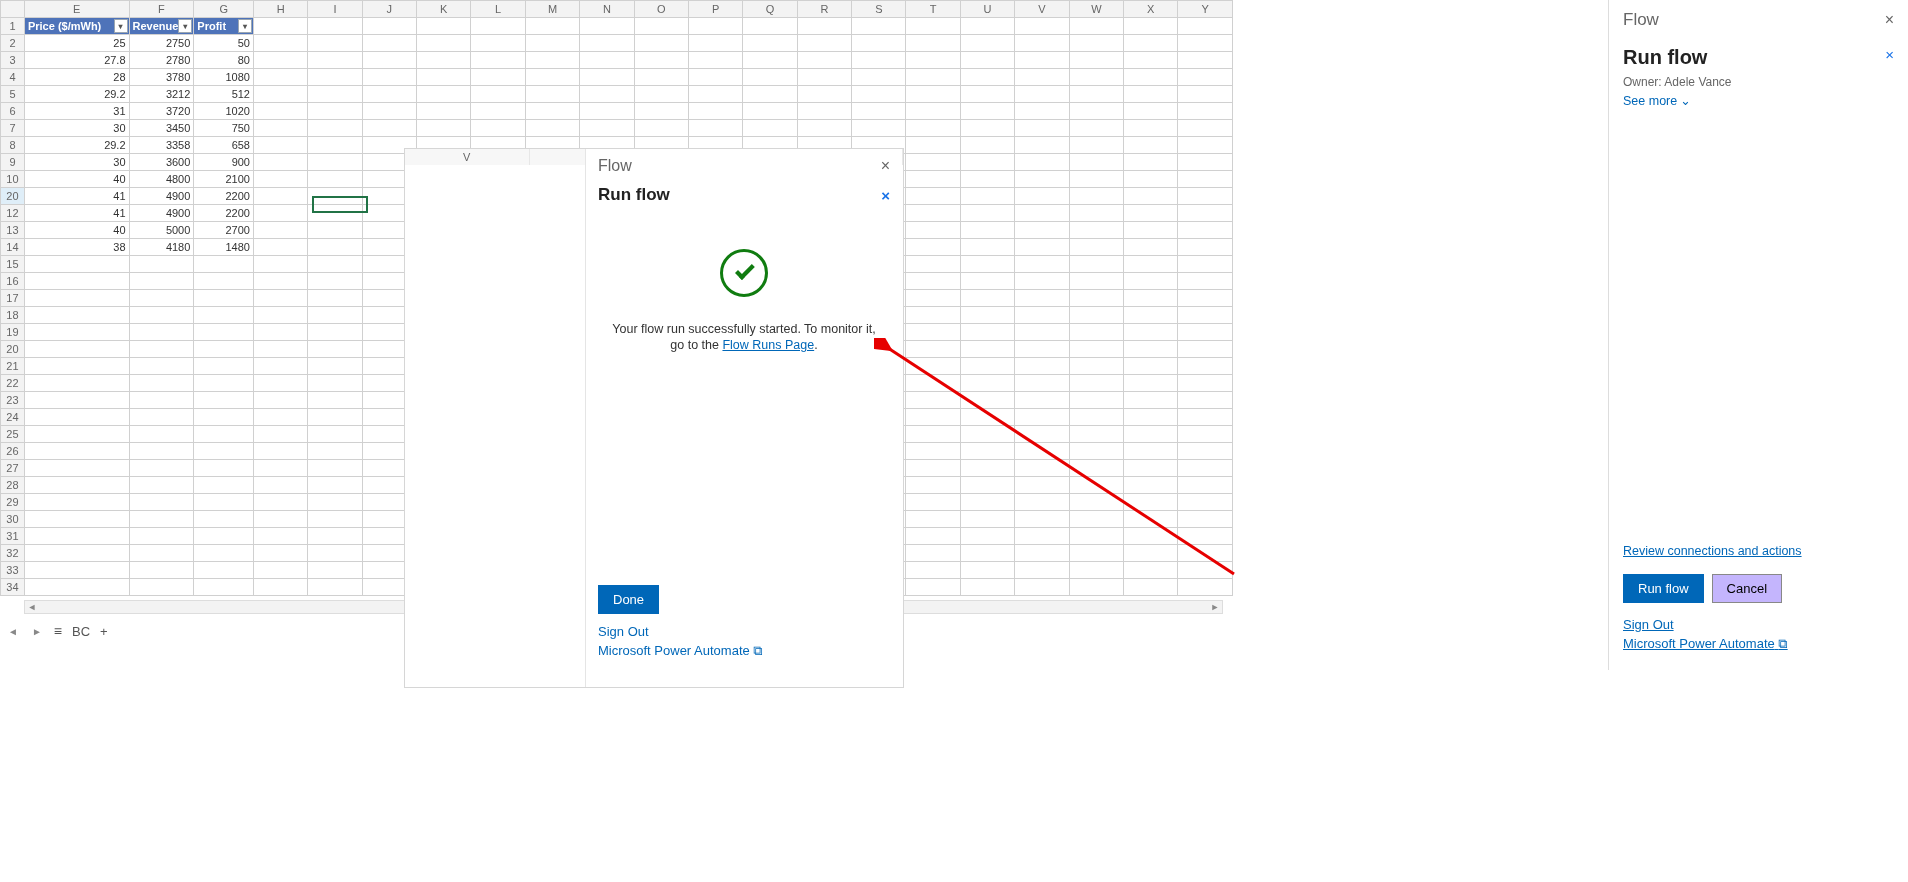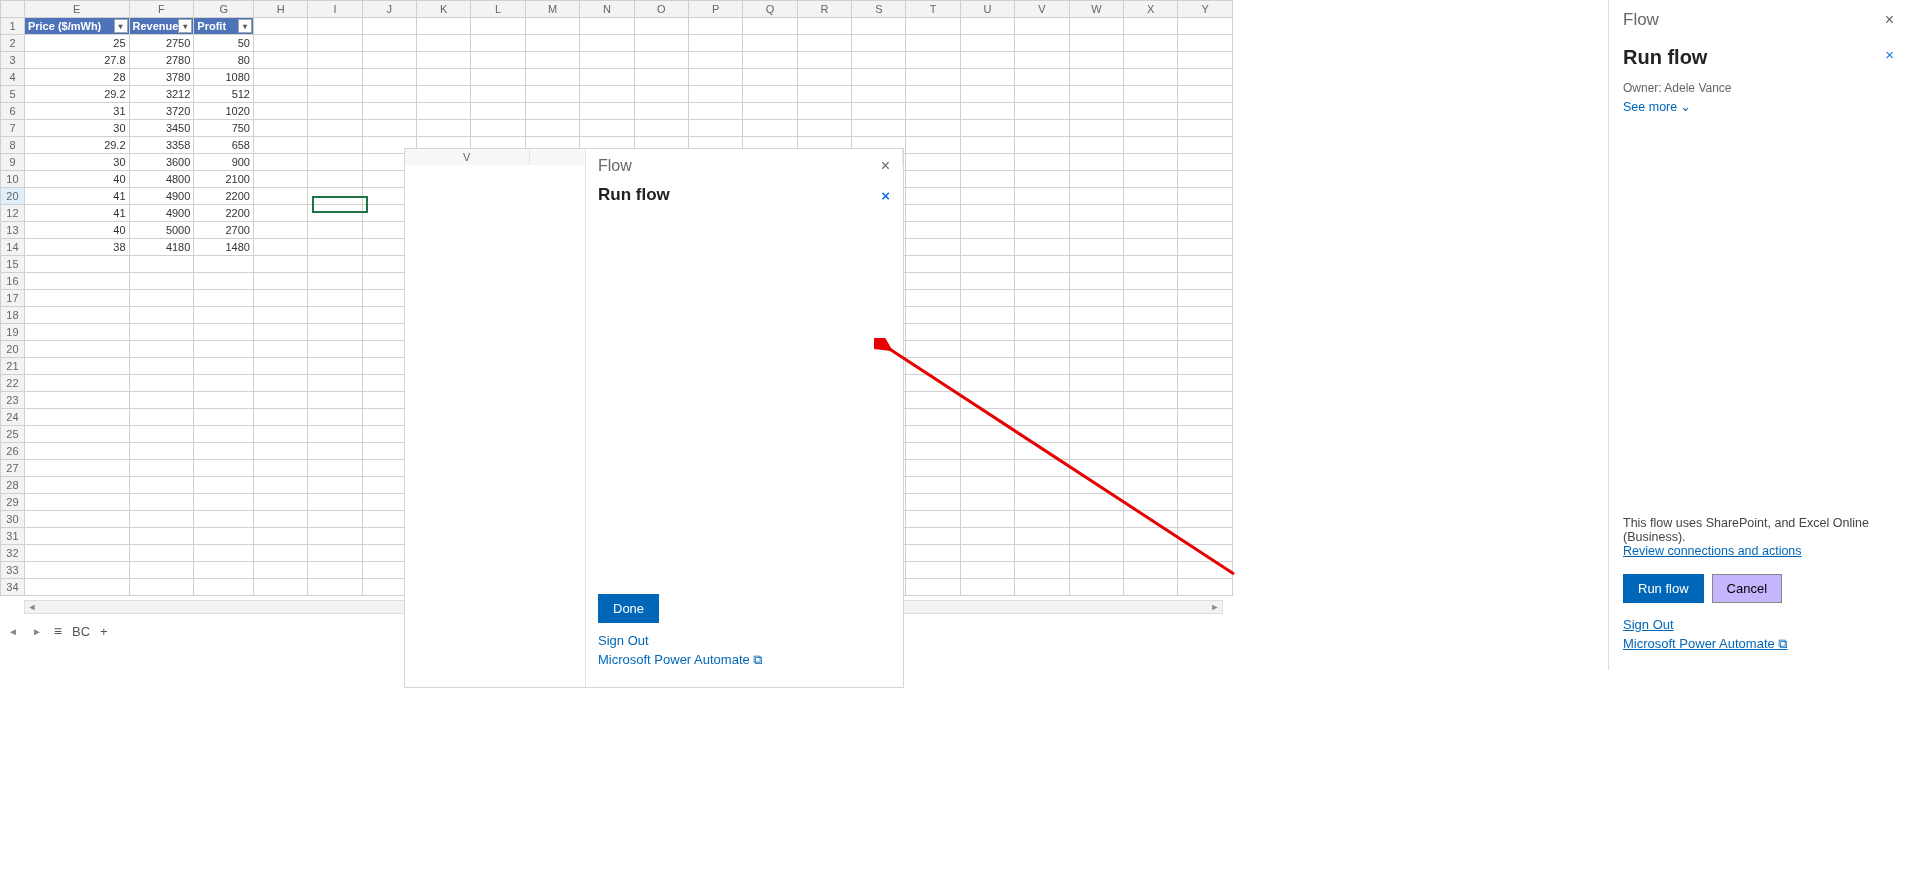--- a/index.html
+++ b/index.html
@@ -65,21 +65,21 @@
     background:#fff; border-left:1px solid #ddd; padding:10px 14px 14px 14px;
     display:flex; flex-direction:column; }
   .flow-pane .pane-hdr { display:flex; justify-content:space-between;
     align-items:center; font-size:17px; color:#666; margin-bottom:16px; }
   .flow-pane .close-x { font-size:16px; color:#666; }
   .flow-pane h2 { font-size:20px; font-weight:600; color:#222; margin-bottom:6px; }
   .sub-close-row { display:flex; align-items:flex-start; gap:6px; }
   .sub-close-row h2 { flex:1; }
   .flow-pane h3 { font-size:13.5px; font-weight:600; color:#222;
     margin-top:10px; line-height:1.3; }
-  .flow-pane .owner { font-size:12px; color:#666; margin-top:6px; }
+  .flow-pane .owner { font-size:12px; color:#666; }
   .flow-pane .desc { font-size:12.5px; color:#444; margin-top:14px; line-height:1.35; }
   .see-more { color:#0067b8; font-size:12.5px; margin-top:4px; display:inline-flex;
     align-items:center; gap:3px; }
   .lower-info { margin-top:auto; font-size:12.5px; color:#444; }
   .lower-info a { color:#0067b8; text-decoration:underline; }
   .btn-row { display:flex; gap:8px; margin-top:16px; }
   .btn { font-size:13px; padding:6px 14px; border:1px solid #888; background:#c4b5fd;
     cursor:pointer; }
   .btn.primary { background:#0067b8; color:#fff; border-color:#0067b8; }
   .ext-links { margin-top:14px; font-size:13px; }
@@ -100,21 +100,21 @@
     align-items:center; }
   .success-block { text-align:center; padding:40px 20px 0 20px; }
   .check-circle { width:48px; height:48px; border:3px solid #107C10;
     border-radius:50%; margin:0 auto 24px auto; position:relative; }
   .check-circle::after { content:""; position:absolute; left:12px; top:21px;
     width:10px; height:4px; border-left:3px solid #107C10;
     border-bottom:3px solid #107C10; transform:rotate(-45deg) scale(1.4);
     transform-origin:left top; }
   .success-text { font-size:12.5px; color:#333; line-height:1.3; padding:0 6px; }
   .success-text a { color:#0067b8; text-decoration:underline; }
-  .popup-footer { position:absolute; bottom:7px; left:0; right:0;
+  .popup-footer { position:absolute; bottom:16px; left:0; right:0;
     padding:10px 12px 8px 12px; }
   .popup-footer .btn { display:inline-block; }
   .popup-footer .ext-links { margin-top:10px; }
 
   
   .annot-arrow { position:absolute; left:874px; top:338px; width:368px; height:242px;
     pointer-events:none; }
 
   .blue-x { color:#1a73e8; font-size:15px; }
 
@@ -1062,20 +1062,26 @@
   </div>
   <div class="popup-inner-pane">
     <div class="pane-hdr">
       <span>Flow</span>
       <span class="close-x">×</span>
     </div>
     <h2>
       <span>Run flow</span>
       <span class="blue-x">×</span>
     </h2>
+    <div class="success-block">
+      <div class="check-circle"></div>
+      <p class="success-text">
+        <span>Your flow run successfully started. To monitor it, go to the </span><a>Flow Runs Page</a>.
+      </p>
+    </div>
     <div class="popup-footer">
       <button class="btn primary">Done</button>
       <div class="ext-links">
         <a>Sign Out</a>
         <a><span>Microsoft Power Automate</span> <span>⧉</span></a>
       </div>
     </div>
   </div>
 </div>
 
@@ -1088,21 +1094,20 @@
     <h2>Run flow</h2>
     <span class="blue-x">×</span>
   </div>
   <p class="owner">Owner: Adele Vance</p>
   <span class="see-more">
     <span>See more</span>
     <span>⌄</span>
   </span>
 
   <div class="lower-info">
-    <p>This flow uses SharePoint, and Excel Online (Business).</p>
     <a>Review connections and actions</a>
     <div class="btn-row">
       <button class="btn primary">Run flow</button>
       <button class="btn">Cancel</button>
     </div>
     <div class="ext-links">
       <a>Sign Out</a>
       <a><span>Microsoft Power Automate</span> <span>⧉</span></a>
     </div>
   </div>

